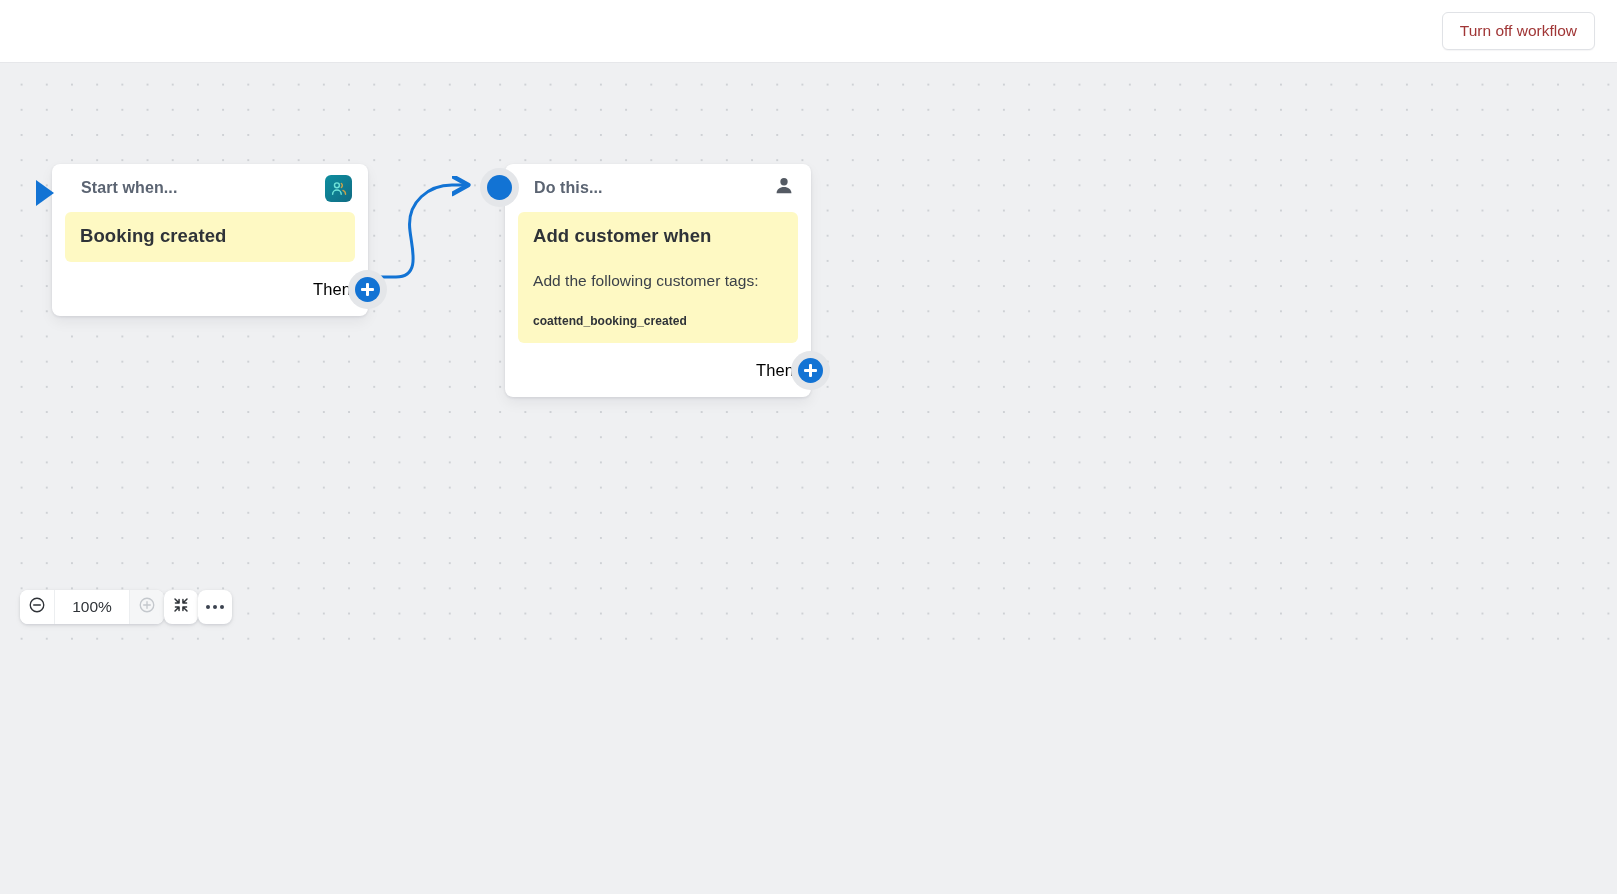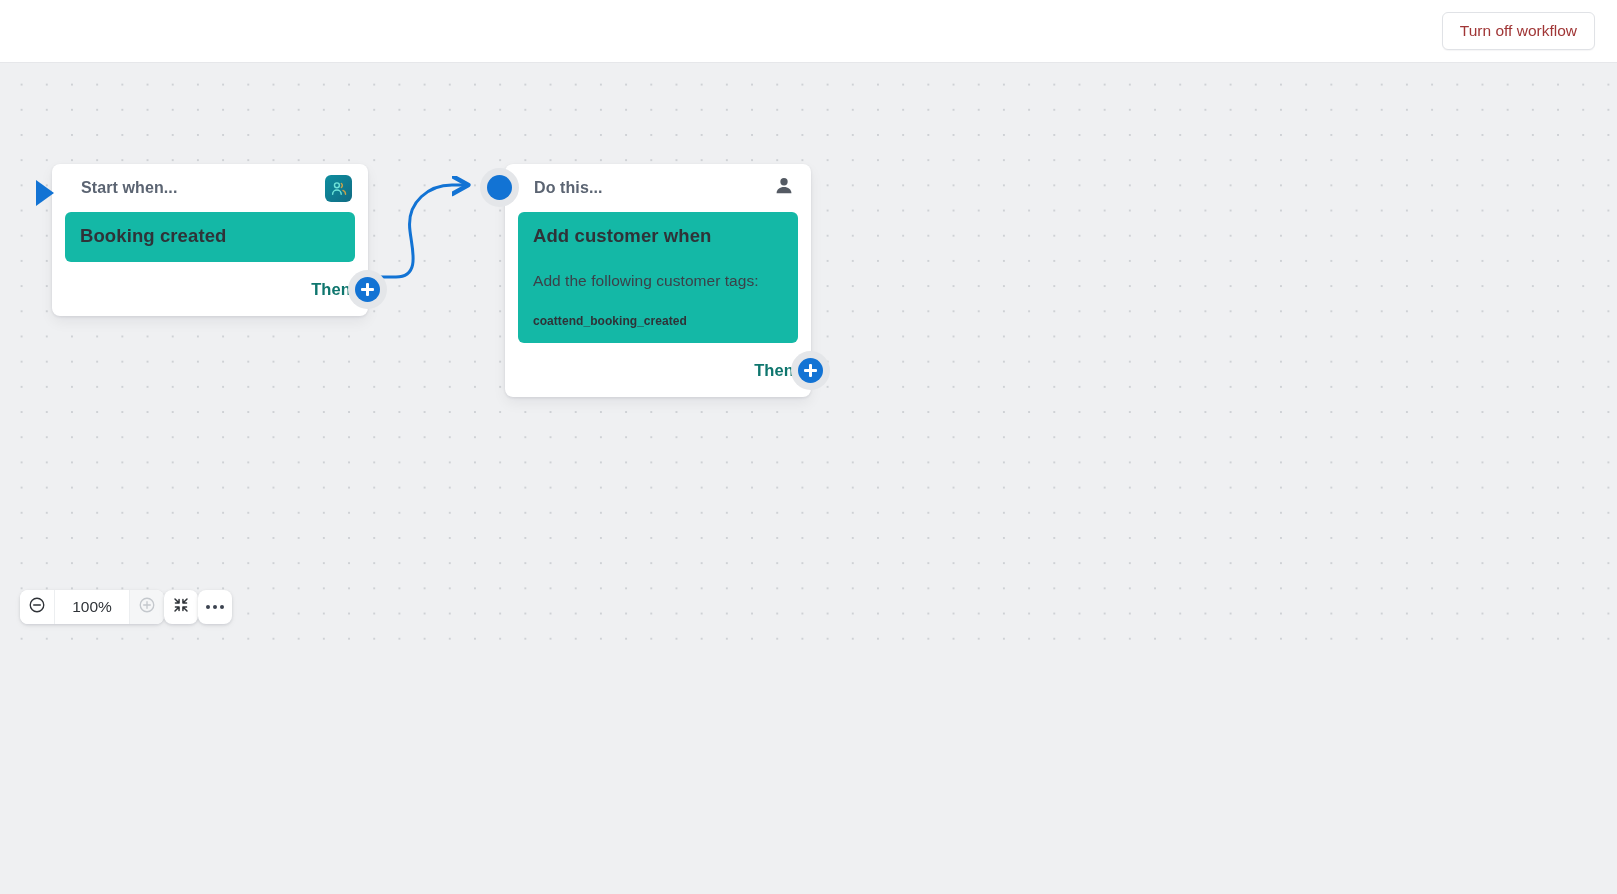--- a/index.html
+++ b/index.html
@@ -65,33 +65,33 @@
   .node-header-icon { margin-left: auto; display: flex; align-items: center; }
 
   .app-icon {
     width: 27px; height: 27px; border-radius: 6px;
     background: linear-gradient(135deg, #0d8d9e 0%, #0f7f93 45%, #106b84 100%);
     display: flex; align-items: center; justify-content: center;
   }
 
   .node-body { padding: 0 13px; }
   .node-panel {
-    background: #14b8a6; border-radius: 6px;
+    background: #fef9c3; border-radius: 6px;
     padding: 13px 15px 15px 15px;
   }
   .panel-title { font-size: 18.5px; font-weight: bold; color: #2f3338; letter-spacing: .1px; }
   .panel-sub { font-size: 15.5px; color: #3b4149; margin-top: 25px; letter-spacing: .05px; }
   .panel-tag { font-size: 12px; font-weight: bold; color: #2f3338; margin-top: 24px; letter-spacing: .05px; }
 
   .node-footer {
     display: flex; align-items: center; justify-content: flex-end;
     gap: 10px; height: 54px; padding-right: 17px;
     position: relative;
   }
-  .then-label { font-size: 16.5px; font-weight: bold; color: #0f766e; letter-spacing: .1px; }
+  .then-label { font-size: 16.5px; font-weight: normal; color: #000000; letter-spacing: .1px; }
 
   .plus-btn {
     position: absolute;
     width: 25px; height: 25px; border-radius: 50%;
     background: #1273d4; cursor: pointer;
     display: flex; align-items: center; justify-content: center;
     box-shadow: 0 0 0 7px #e4e6e9;
   }
   .plus-btn::before, .plus-btn::after {
     content: ""; position: absolute; background: #fff; border-radius: 1px;

